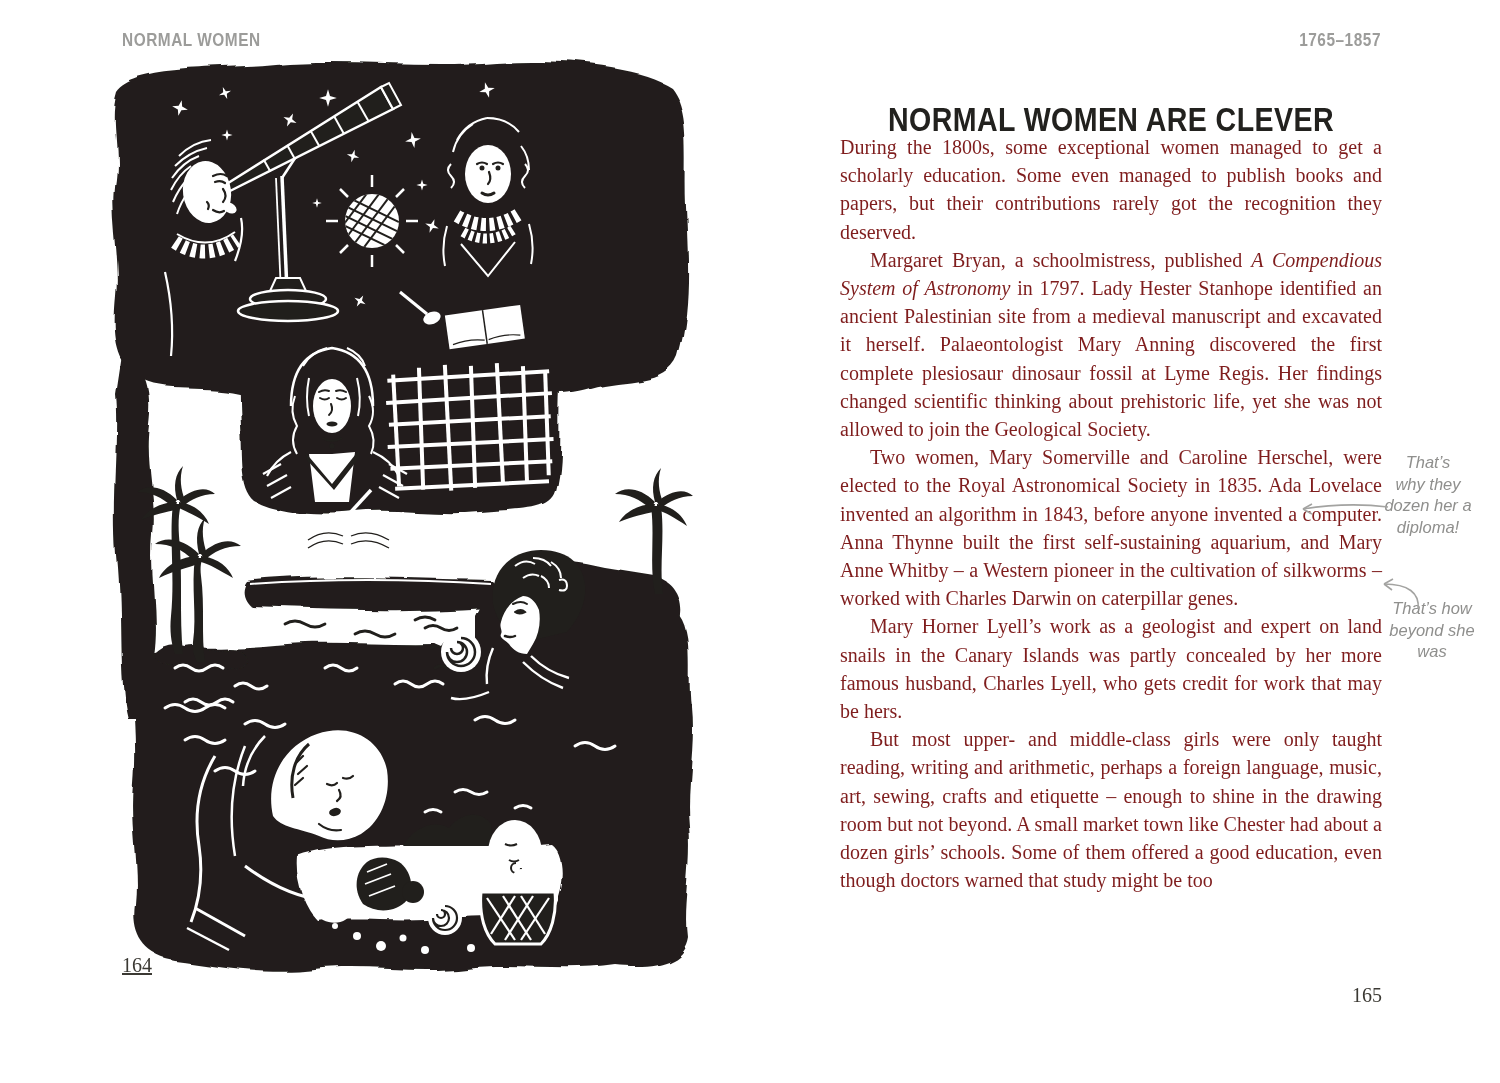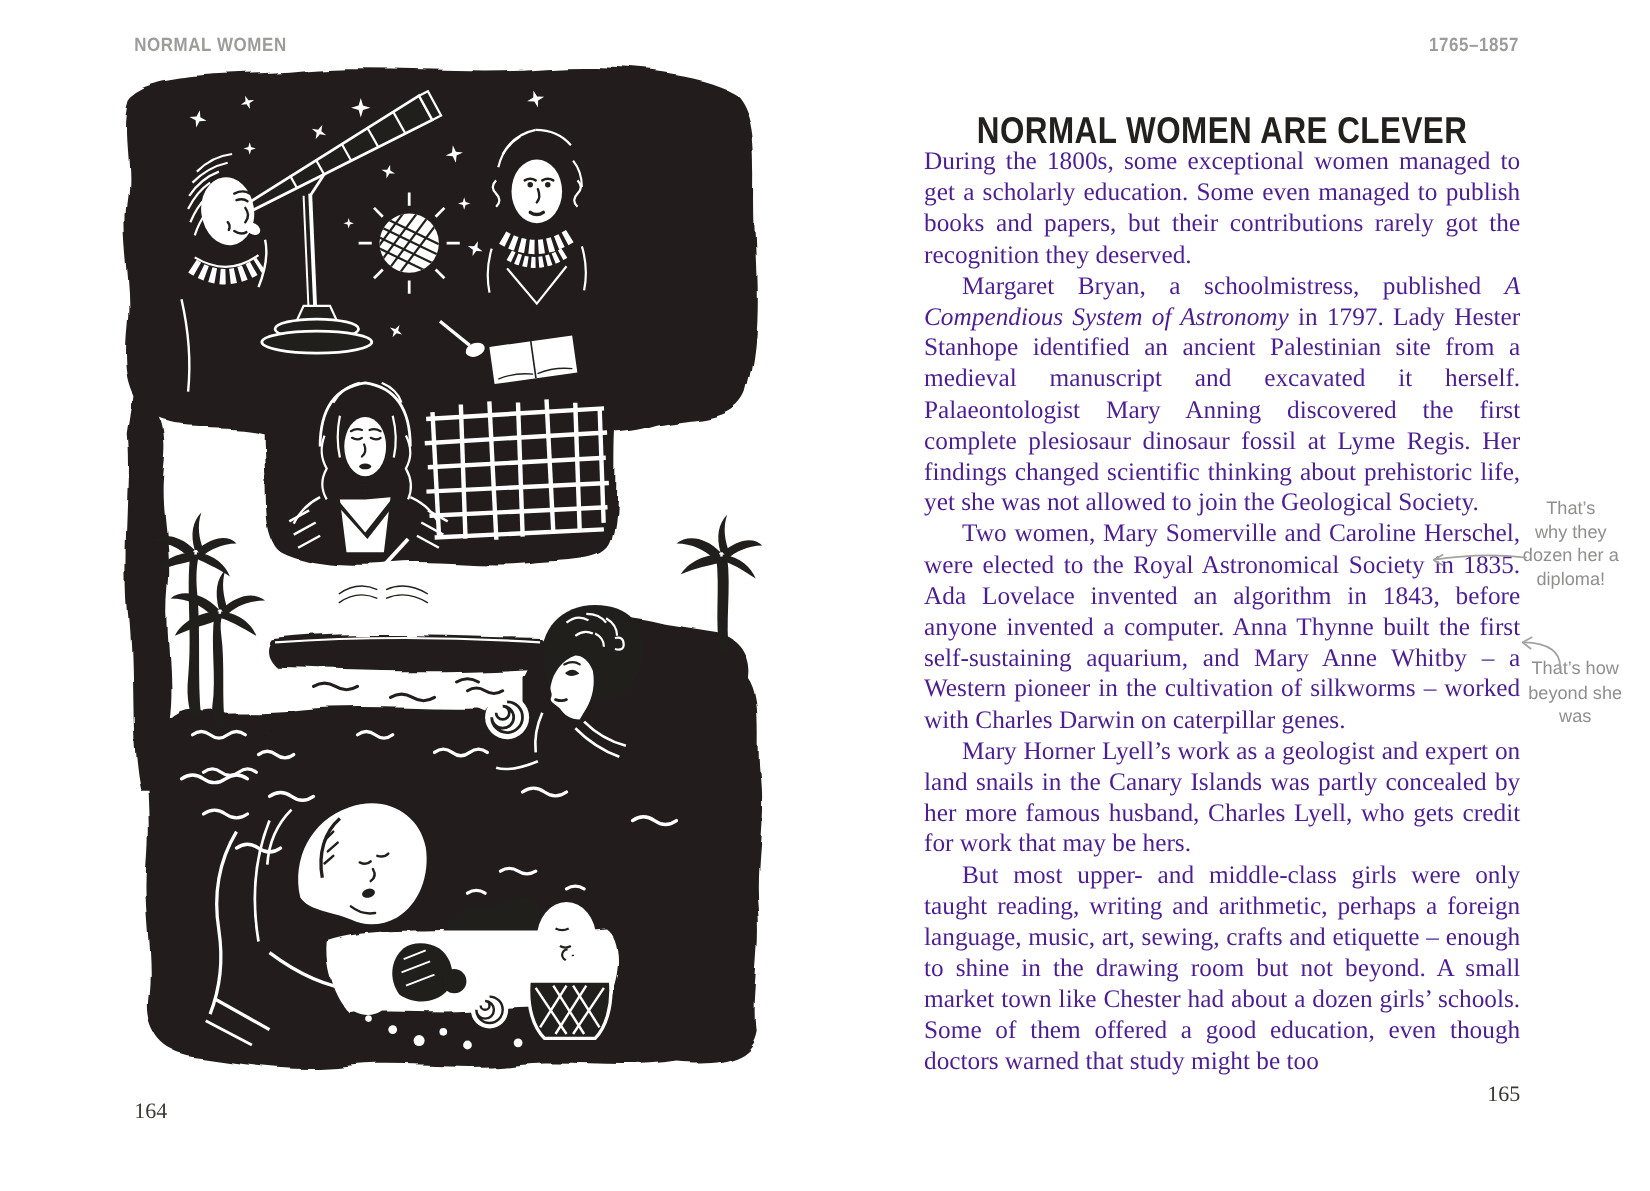--- a/index.html
+++ b/index.html
@@ -5,30 +5,30 @@
   html,body{margin:0;padding:0;}
   body{width:1500px;height:1083px;background:#ffffff;position:relative;overflow:hidden;
        font-family:"Liberation Serif", serif;color:#35332e;}
   .runhead{position:absolute;top:30px;font-family:"Liberation Sans",sans-serif;font-weight:bold;
        font-size:17.5px;letter-spacing:.6px;color:#9c9c9a;white-space:nowrap;}
   #runhead-left{left:122px;transform:scaleX(.88);transform-origin:left center;}
   #runhead-right{right:119px;transform:scaleX(.88);transform-origin:right center;}
   #chapter-title{position:absolute;left:840px;width:542px;top:77px;text-align:center;
        font-family:"Liberation Sans",sans-serif;font-weight:bold;font-size:34px;letter-spacing:.5px;
        color:#22211e;transform:scaleX(.84);transform-origin:center;white-space:nowrap;}
-  #body-text{position:absolute;left:840px;top:133px;width:542px;font-size:23px;
-       line-height:28.2px;text-align:justify;color:#4c1d95;}
+  #body-text{position:absolute;left:840px;top:133px;width:542px;font-size:20px;
+       line-height:28.2px;text-align:justify;color:#7f1d1d;}
   #body-text p{margin:0;}
   #body-text p.indent{text-indent:1.5em;font-family:Liberation Serif, serif;}
   .italic{font-style:italic;}
   .pagenum{position:absolute;font-size:20px;color:#3b3933;}
-  #pagenum-left{left:122px;top:999px;}
+  #pagenum-left{left:122px;top:954px;text-decoration:underline;}
   #pagenum-right{right:118px;top:984px;}
   .margin-note{position:absolute;width:120px;text-align:center;font-family:"Liberation Sans",sans-serif;
-       font-size:16.5px;line-height:21.5px;color:#8f8f8d;}
+       font-style:italic;font-size:16.5px;line-height:21.5px;color:#8f8f8d;}
   #note1{left:1368px;top:452px;}
   #note2{left:1372px;top:598px;}
   .note-arrow{position:absolute;}
   #arrow1{left:1296px;top:500px;}
   #arrow2{left:1374px;top:577px;}
   #illustration{position:absolute;left:95px;top:56px;}
 </style>
 </head>
 <body>
 

